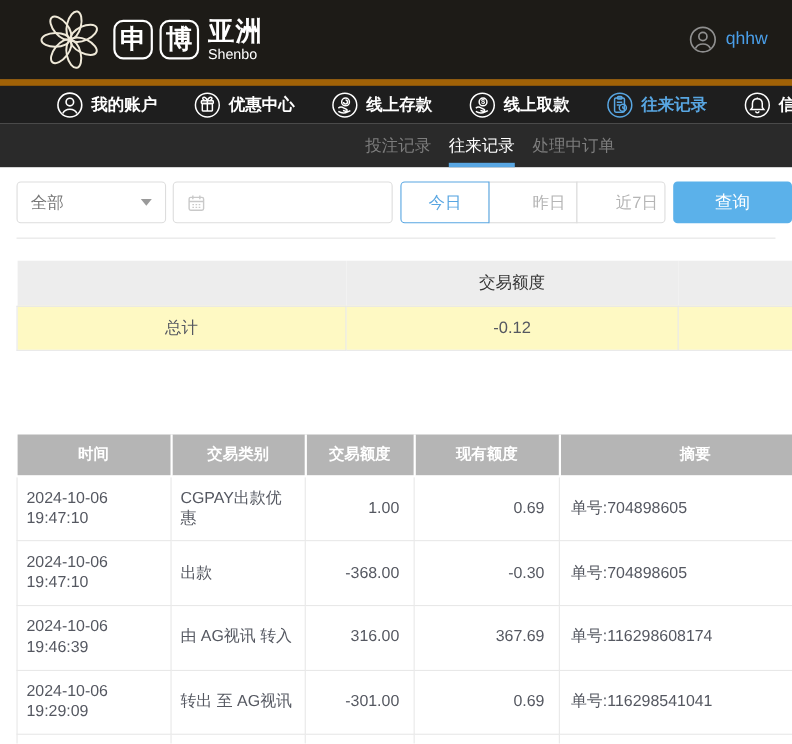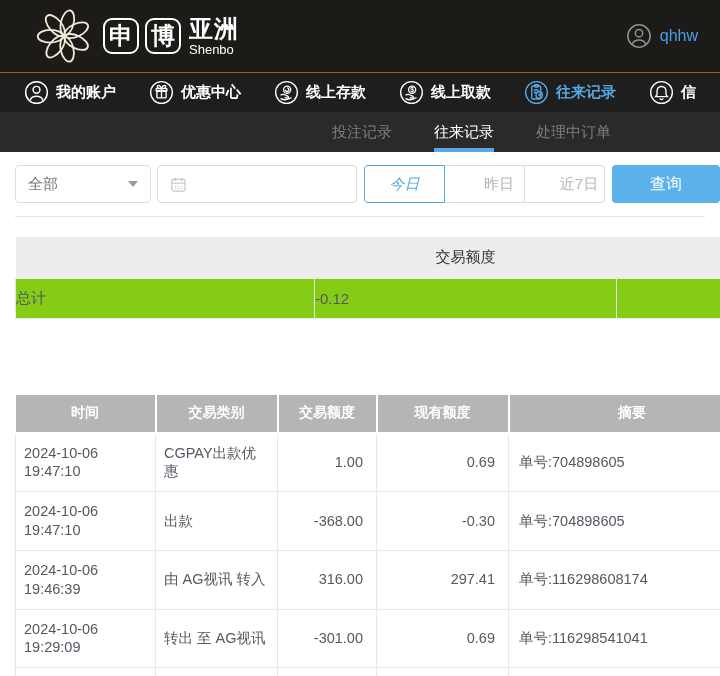--- a/index.html
+++ b/index.html
@@ -14,60 +14,60 @@
               font-size:24px; font-weight:bold; display:flex; align-items:center; justify-content:center; }
   .logo-boxes { display:flex; gap:6px; margin-left:2px; }
   .logo-region { color:#fff; margin-left:0; line-height:1; }
   .logo-region .cn { font-size:24px; font-weight:bold; letter-spacing:1px; }
   .logo-region .en { font-size:13px; margin-top:2px; }
   .user-area { margin-left:auto; display:flex; align-items:center; gap:8px;text-align:right; }
   .user-icon { width:26px; height:26px; color:#8f8f8f; }
   .user-name { color:var(--username-blue,#4a9ee8); font-size:16px; white-space:nowrap; }
 
   
-  .main-nav { height:40px; background:#1e1e1e; border-top:1px solid #a16207;
-              display:flex; align-items:center; padding-left:24px; gap:33px; }
+  .main-nav { height:40px; background:#1e1e1e; border-top:6px solid #a16207;
+              display:flex; align-items:center; padding-left:51px; gap:33px; }
   .nav-item { display:flex; align-items:center; gap:7px; color:#fff; font-size:15px;
               font-weight:bold; white-space:nowrap; cursor:pointer; flex:0 0 auto; }
   .nav-item.active { color:var(--accent-blue,#58a6e2); }
   .nav-ic { width:25px; height:25px; }
 
   
-  .tab-bar { height:40px; background:#2a2a2a; display:flex; align-items:stretch; padding-left:332px; gap:42px; }
+  .tab-bar { height:40px; background:#2a2a2a; display:flex; align-items:stretch; padding-left:332px; gap:16px; }
   .tab { display:flex; align-items:center; font-size:15px; color:#7d7d7d; cursor:pointer;
          position:relative; white-space:nowrap; }
   .tab.active { color:#fff; }
   .tab.active::after { content:""; position:absolute; left:0; right:0; bottom:0; height:4px;
                        background:var(--accent-blue,#58a6e2); }
 
   
   .filter-row { display:flex; align-items:center; padding:13px 0 0 15px; gap:6px; }
   .ctl { height:38px; border:1px solid #ddd; border-radius:4px; background:#fff; display:flex;
          align-items:center; font-size:15px; }
   .type-select { width:155px; padding:16px 12px; color:#777; justify-content:space-between; cursor:pointer; }
   .caret { width:0; height:0; border-left:5px solid transparent; border-right:5px solid transparent;
            border-top:6px solid #9a9a9a; }
   .date-input { width:230px; padding:0 12px; color:#a9a9a9; gap:8px; cursor:pointer; }
   .cal-ic { width:17px; height:17px; color:#c9c9c9; flex:0 0 auto; }
   .btn-group { display:flex; margin-left:1px; }
   .qbtn { width:81px; height:38px; border:1px solid #ddd; background:#fff; color:#b5b5b5;
           font-size:15px; display:flex; align-items:center; justify-content:center; cursor:pointer; }
   .qbtn + .qbtn { margin-left:-1px;padding-left:29px; }
-  .qbtn:first-child { border-radius:4px 0 0 4px;font-style:italic; }
+  .qbtn:first-child { border-radius:4px 0 0 4px; }
   .qbtn:last-child { border-radius:0 4px 4px 0; }
   .qbtn.active { border-color:var(--accent-blue,#58a6e2); color:var(--accent-blue,#58a6e2); z-index:2; }
   .search-btn { width:108px; height:38px; margin-left:1px; border:none; border-radius:4px;
                 background:var(--search-button-blue,#5bb1ea); color:#fff; font-size:16px; cursor:pointer; flex:0 0 auto; }
   .divider { border-top:1px solid #e4e4e4; margin:13px 15px 0 15px; }
 
   
   .summary-table { border-collapse:collapse; margin:20px 0 0 15px; width:750px; table-layout:fixed; }
   .summary-table .hdr td { background:#ededed; height:41px; text-align:center; font-size:15px; color:#333; }
-  .summary-table .data td { border:1px solid #e8e8e8; height:40px; 
-                            font-size:15px; color:#555861; background:#84cc16; }
+  .summary-table .data td { border:1px solid #e8e8e8; height:40px; text-align:center;
+                            font-size:15px; color:#555861; background:#fef9c3; }
 
   
   .main-table { border-collapse:collapse; margin:76px 0 0 15px; width:740px; table-layout:fixed; }
   .main-table th { background:#b5b5b5; color:#fff; font-size:14px; font-weight:bold; height:38px;
                    border-right:2px solid #fff; border-bottom:2px solid #fff; }
   .main-table th:last-child { border-right:none; }
   .main-table td { border:1px solid #e8e8e8; font-size:14.5px; color:#555861; padding:10px 8px;
                    vertical-align:middle; background:#fff; line-height:1.3; }
   .main-table td.right { text-align:right; padding-right:13px; }
   .main-table td[data-name="summary-cell"] { white-space:pre-line; padding-left:10px; }
@@ -248,21 +248,21 @@
         <td data-name="time-cell">2024-10-06 19:47:10</td>
         <td data-name="type-cell">出款</td>
         <td data-name="amount-cell" class="right">-368.00</td>
         <td data-name="balance-cell" class="right">-0.30</td>
         <td data-name="summary-cell">单号:704898605</td>
       </tr>
       <tr data-name="table-row">
         <td data-name="time-cell">2024-10-06 19:46:39</td>
         <td data-name="type-cell">由 AG视讯 转入</td>
         <td data-name="amount-cell" class="right">316.00</td>
-        <td data-name="balance-cell" class="right">297.41</td>
+        <td data-name="balance-cell" class="right">367.69</td>
         <td data-name="summary-cell">单号:116298608174</td>
       </tr>
       <tr data-name="table-row">
         <td data-name="time-cell">2024-10-06 19:29:09</td>
         <td data-name="type-cell">转出 至 AG视讯</td>
         <td data-name="amount-cell" class="right">-301.00</td>
         <td data-name="balance-cell" class="right">0.69</td>
         <td data-name="summary-cell">单号:116298541041</td>
       </tr>
       <tr data-name="table-row">

